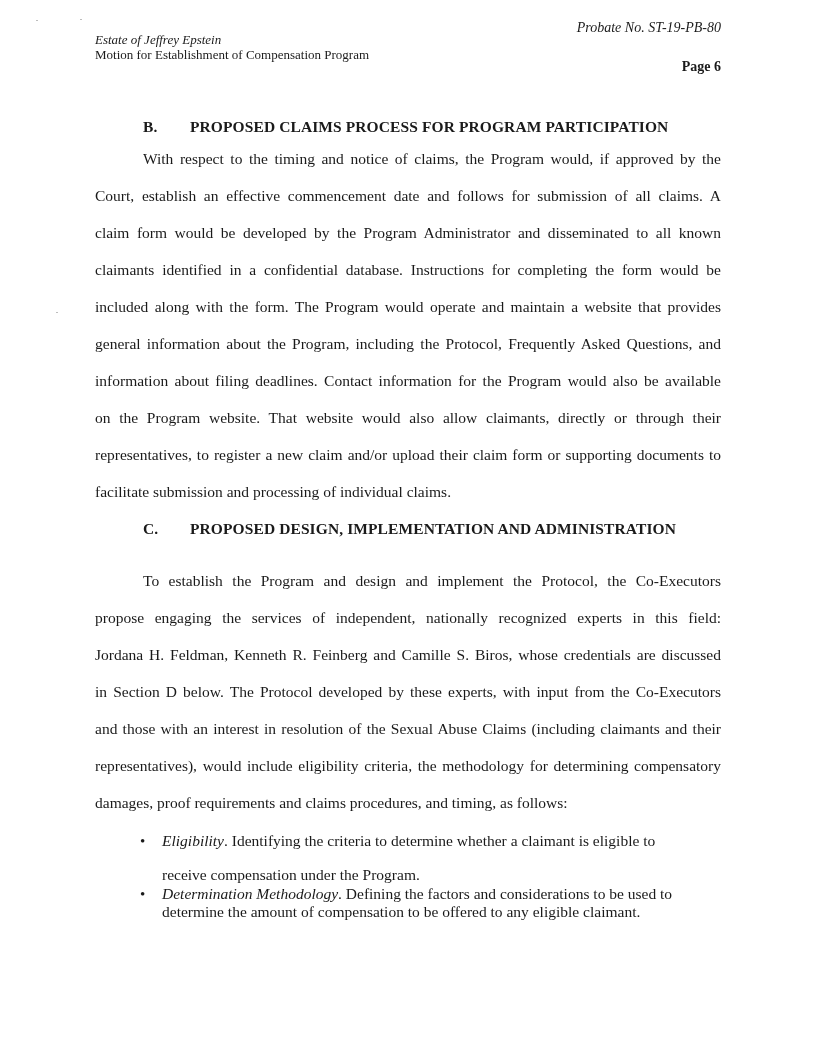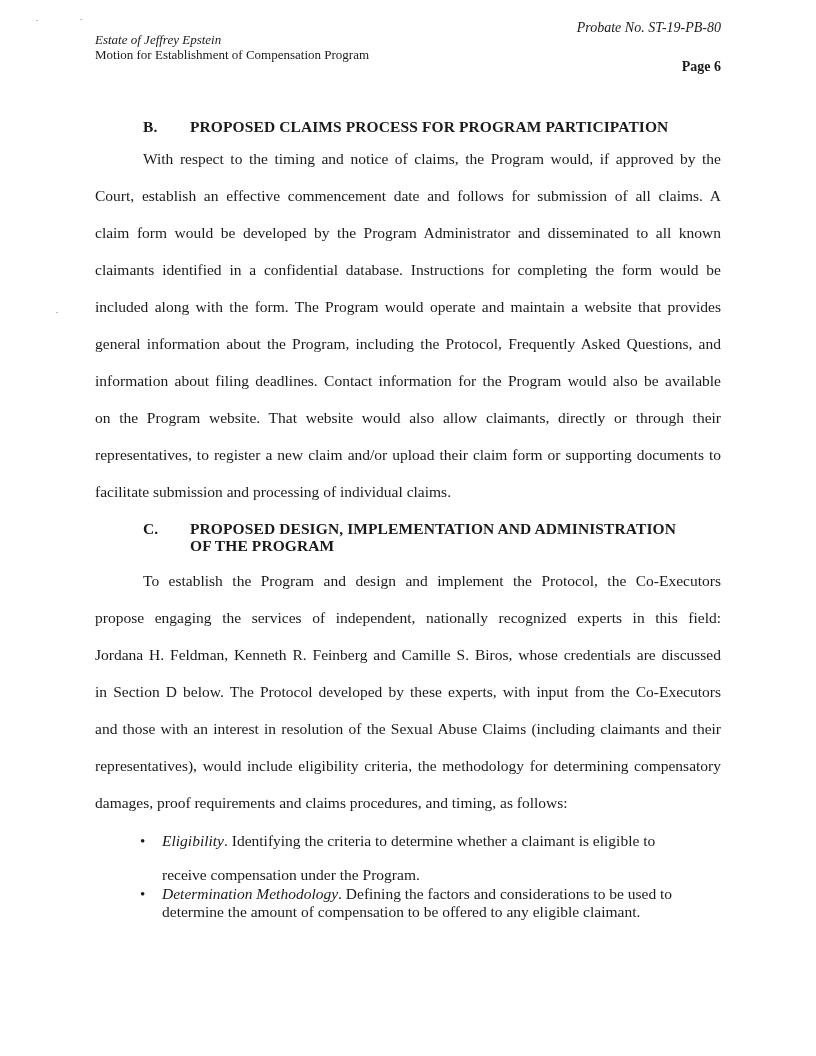--- a/index.html
+++ b/index.html
@@ -55,20 +55,21 @@
     .heading .letter {
       display: inline-block;
       width: 47px;
     }
     .heading .title-text {
       display: inline-block;
       vertical-align: top;
     }
     .heading .title-line {
       display: block;
+      text-align: right;
     }
 
     .para {
       position: absolute;
       left: 95px;
       width: 626px;
       font-size: 15.5px;
     }
     .para .line {
       position: absolute;
@@ -149,21 +150,21 @@
     <div class="line" style="top:111px;">claimants identified in a confidential database.  Instructions for completing the form would be</div>
     <div class="line" style="top:148px;">included along with the form.  The Program would operate and maintain a website that provides</div>
     <div class="line" style="top:185px;">general information about the Program, including the Protocol, Frequently Asked Questions, and</div>
     <div class="line" style="top:222px;">information about filing deadlines.  Contact information for the Program would also be available</div>
     <div class="line" style="top:259px;">on the Program website.  That website would also allow claimants, directly or through their</div>
     <div class="line" style="top:296px;">representatives, to register a new claim and/or upload their claim form or supporting documents to</div>
     <div class="line last" style="top:333px;">facilitate submission and processing of individual claims.</div>
   </div>
 
   <div class="heading" style="top:520px;">
-    <span class="letter">C.</span><span class="title-text"><span class="title-line">PROPOSED DESIGN, IMPLEMENTATION AND ADMINISTRATION</span><span class="title-line">OF THE PROGRAM</span></span>
+    <span class="letter">C.</span><span class="title-text"><span class="title-line">PROPOSED DESIGN, IMPLEMENTATION AND ADMINISTRATION</span></span>
   </div>
 
   <div class="para" style="top:572px;">
     <div class="line first" style="top:0px;">To establish the Program and design and implement the Protocol, the Co-Executors</div>
     <div class="line" style="top:37px;">propose engaging the services of independent, nationally recognized experts in this field:</div>
     <div class="line" style="top:74px;">Jordana H. Feldman, Kenneth R. Feinberg and Camille S. Biros, whose credentials are discussed</div>
     <div class="line" style="top:111px;">in Section D below.  The Protocol developed by these experts, with input from the Co-Executors</div>
     <div class="line" style="top:148px;">and those with an interest in resolution of the Sexual Abuse Claims (including claimants and their</div>
     <div class="line" style="top:185px;">representatives), would include eligibility criteria, the methodology for determining compensatory</div>
     <div class="line last" style="top:222px;">damages, proof requirements and claims procedures, and timing, as follows:</div>

